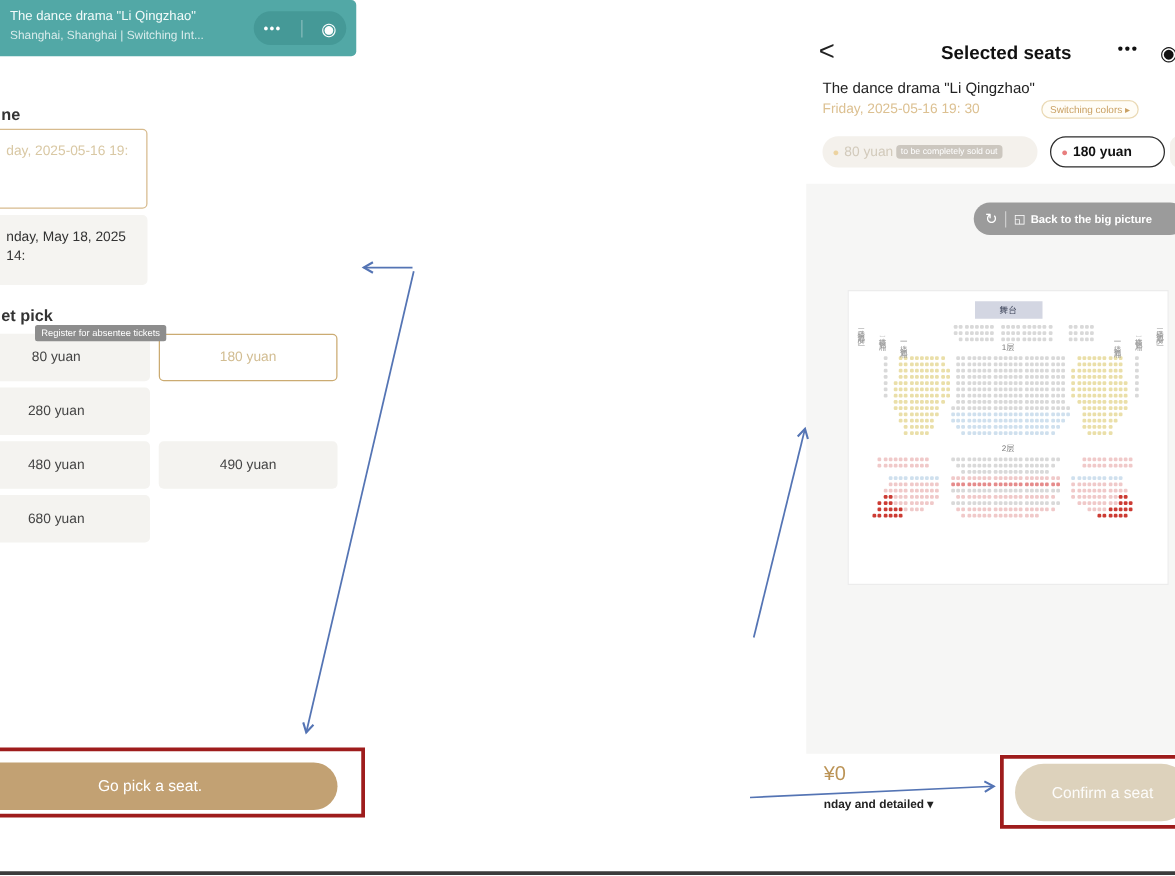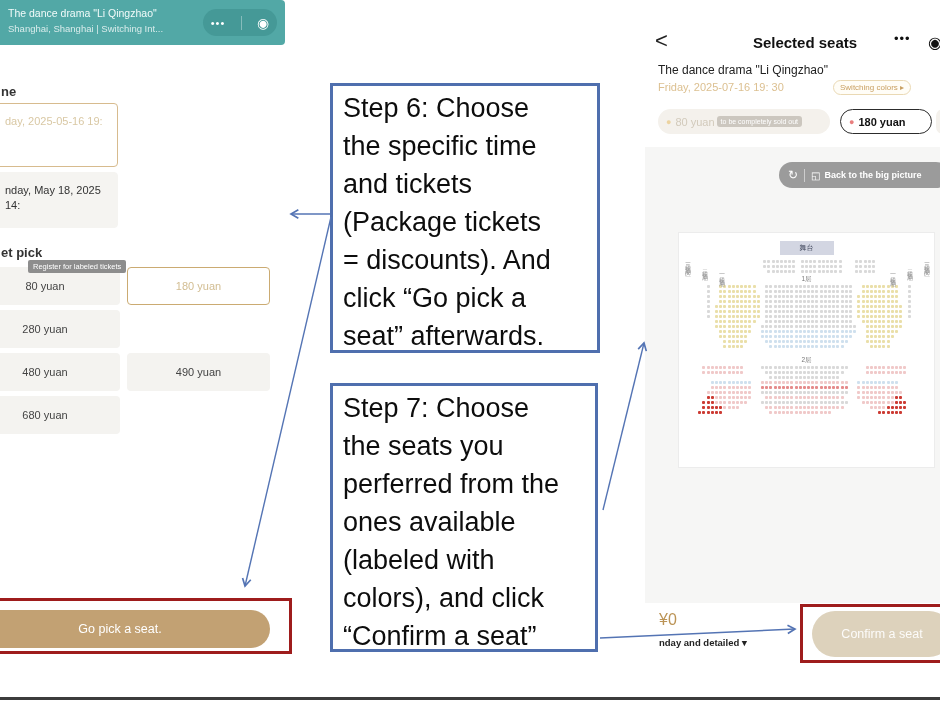--- a/index.html
+++ b/index.html
@@ -91,54 +91,40 @@
     </div>
   </div>
 
   <div class="seclabel" style="left:1px;top:84px;">ne</div>
 
   <div class="sess sel" style="left:-30px;top:103px;width:148px;height:64px;">day, 2025-05-16 19:</div>
   <div class="sess un" style="left:-30px;top:172px;width:148px;height:56px;">nday, May 18, 2025 14:</div>
 
   <div class="seclabel" style="left:1px;top:245px;">et pick</div>
 
-  <div class="pbadge" style="left:28px;top:260px;">Register for labeled tickets</div>
+  <div class="pbadge" style="left:28px;top:260px;">Register for absentee tickets</div>
 
   <div class="price" style="left:-30px;top:267px;width:150px;height:38px;">80 yuan</div>
   <div class="price sel" style="left:127px;top:267px;width:143px;height:38px;">180 yuan</div>
   <div class="price" style="left:-30px;top:310px;width:150px;height:38px;">280 yuan</div>
   <div class="price" style="left:-30px;top:353px;width:150px;height:38px;">480 yuan</div>
   <div class="price" style="left:127px;top:353px;width:143px;height:38px;">490 yuan</div>
   <div class="price" style="left:-30px;top:396px;width:150px;height:38px;">680 yuan</div>
 
   <div class="cta-left">Go pick a seat.</div>
   <div class="redrect" style="left:-4px;top:598px;width:296px;height:56px;"></div>
 
-  <div class="stepbox" style="left:330px;top:83px;width:270px;height:270px;">Step 6: Choose
-the specific time
-and tickets
-(Package tickets
-= discounts). And
-click “Go pick a
-seat” afterwards.</div>
-  <div class="stepbox" style="left:330px;top:383px;width:268px;height:269px;">Step 7: Choose
-the seats you
-perferred from the
-ones available
-(labeled with
-colors), and click
-“Confirm a seat”</div>
 
   <div class="rnav-back">&lt;</div>
   <div class="rnav-title">Selected seats</div>
   <div class="rnav-more">•••</div>
   <div class="rnav-target">◉</div>
 
   <div class="rshow">The dance drama "Li Qingzhao"</div>
-  <div class="rsession">Friday, 2025-07-16 19: 30</div>
+  <div class="rsession">Friday, 2025-05-16 19: 30</div>
   <div class="rswitch">Switching colors ▸</div>
 
   <div class="pill pill1">
     <span class="dot">●</span>
     <span>80 yuan</span>
     <span class="soldbadge">to be completely sold out</span>
   </div>
   <div class="pill pill2">
     <span class="dot">●</span>
     <span>180 yuan</span>

